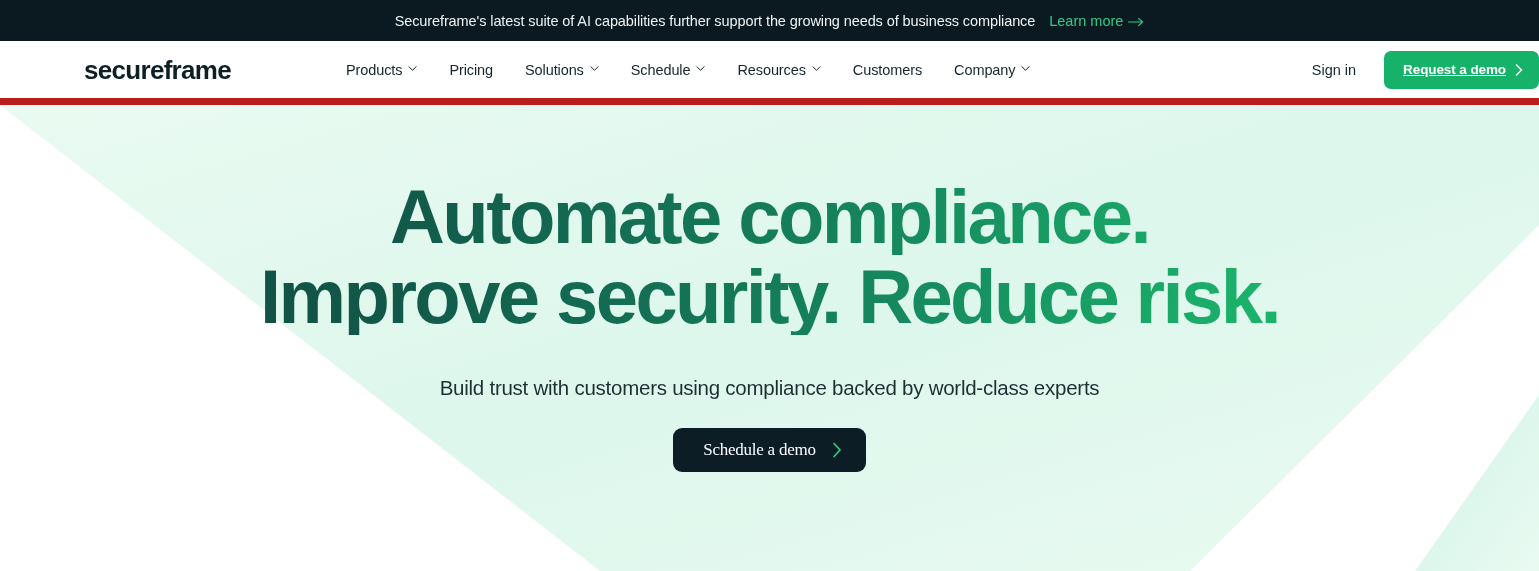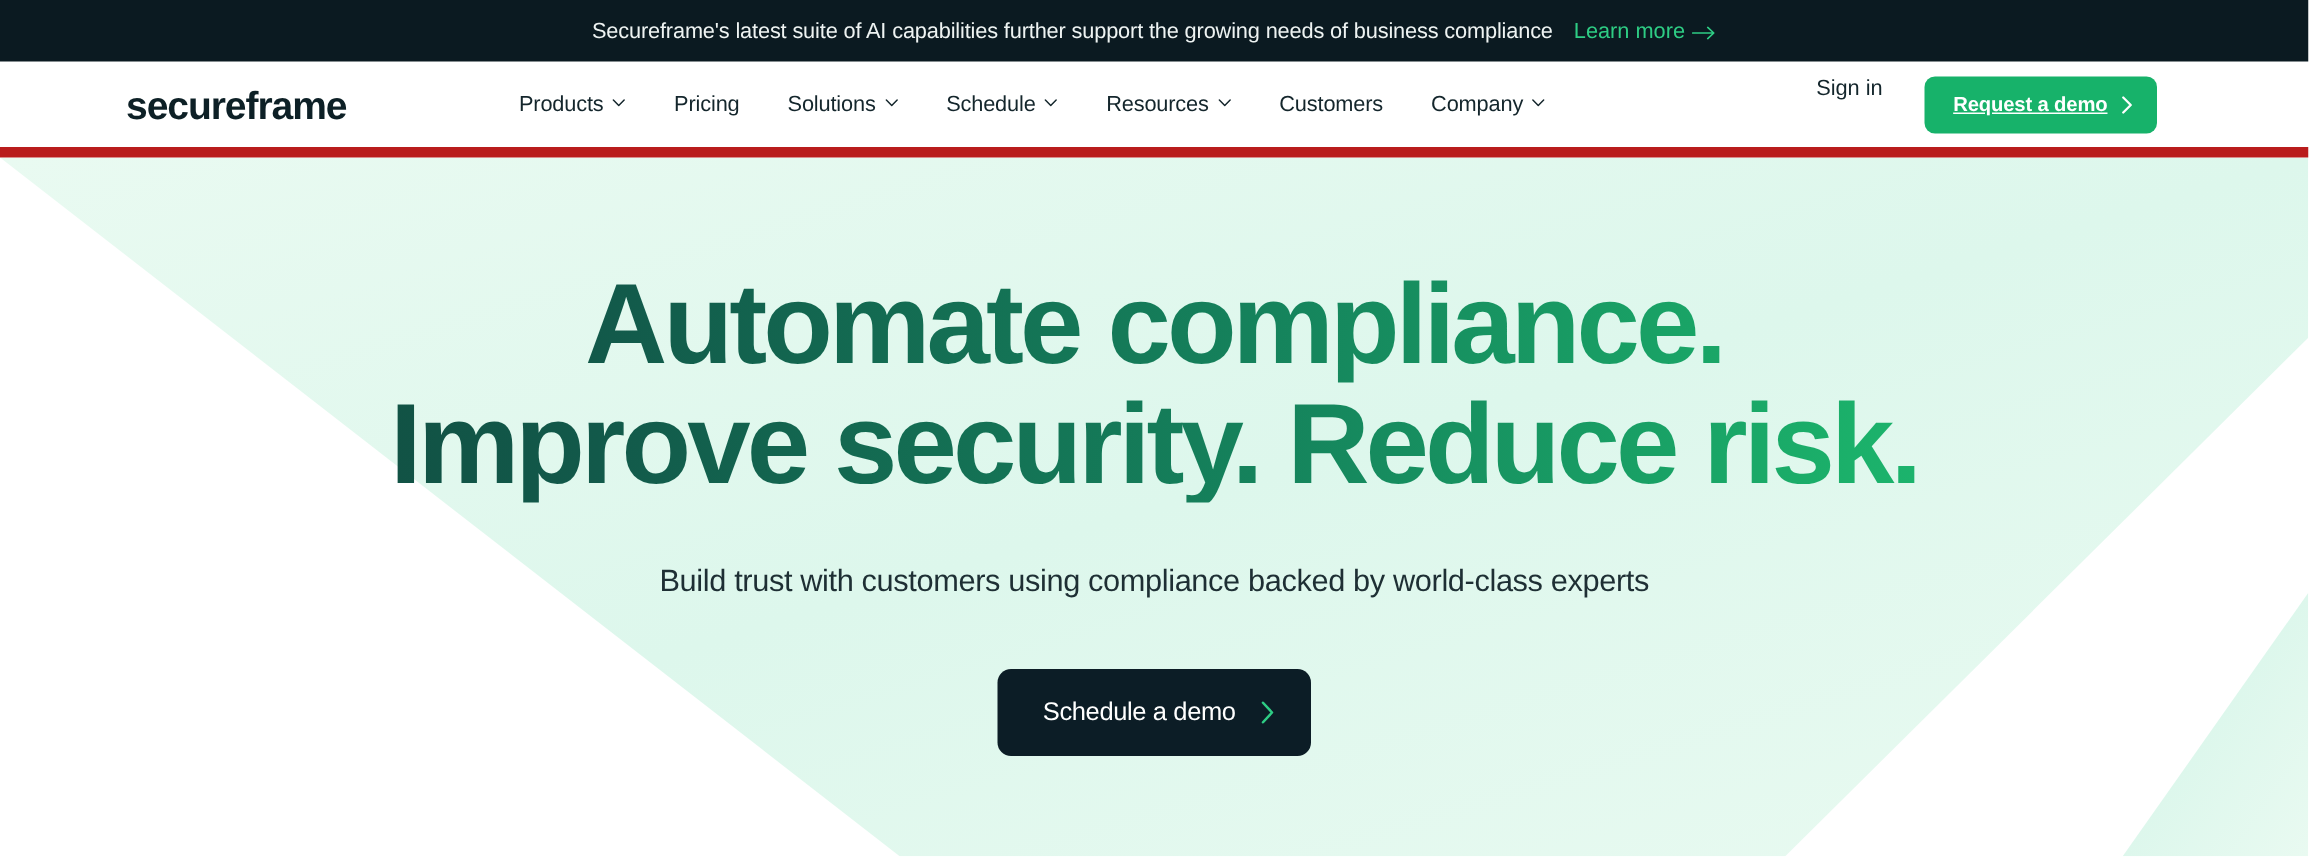--- a/index.html
+++ b/index.html
@@ -89,22 +89,22 @@
     display: inline-block;
     width: 9px;
     height: 9px;
     position: relative;
     top: -1px;
   }
   .chev svg { display: block; }
 
   .header-right {
     margin-left: auto;
-    margin-right: 101px;
-    display: flex;
+    display: flex;
+    align-items: center;
     gap: 28px;
   }
   .signin {
     font-size: 14.5px;
     color: #14262c;
     text-decoration: none;
     cursor: pointer;
     white-space: nowrap;
   }
   .btn-demo {
@@ -165,29 +165,29 @@
     white-space: nowrap;
   }
   .headline-l2 { margin-top: 4px; }
   .subhead {
     margin-top: 41px;
     font-size: 20.5px;
     color: #1e2f34;
     letter-spacing: -0.25px;
   }
   .btn-schedule {
-    margin-top: 46px;
+    margin-top: 28px;
     background: #0c1d26;
     color: #ffffff;
     border: none;
     border-radius: 9px;
-    height: 58px;
+    height: 44px;
     padding: 0 24px 0 30px;
     font-size: 17px;
-    font-family: Liberation Sans, sans-serif;
+    font-family: Liberation Serif, serif;
     letter-spacing: -0.25px;
     display: inline-flex;
     align-items: center;
     gap: 16px;
     cursor: pointer;
   }
   .chev-green { width: 10px; height: 16px; display: inline-block; }
   .chev-green svg { display: block; }
 </style>
 </head>

